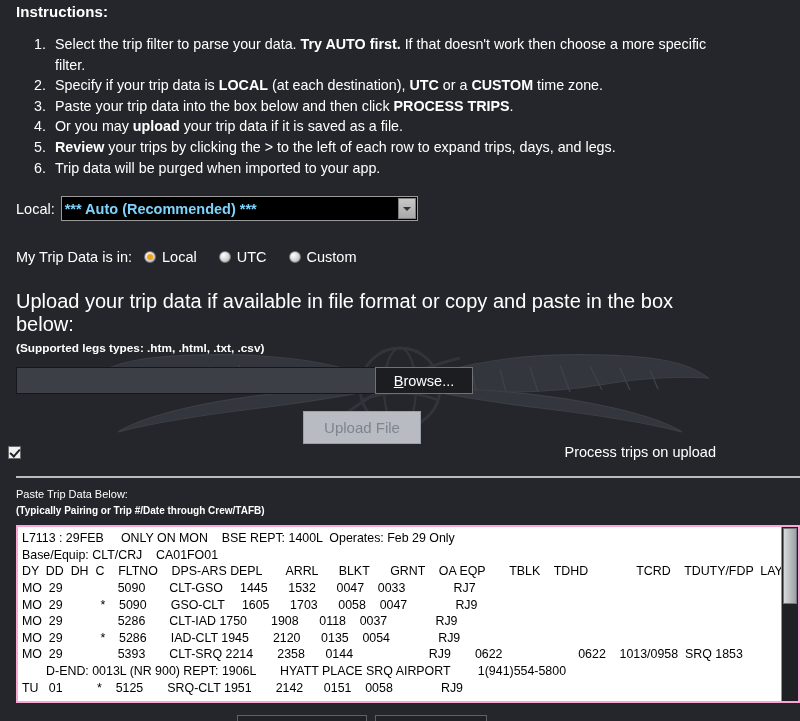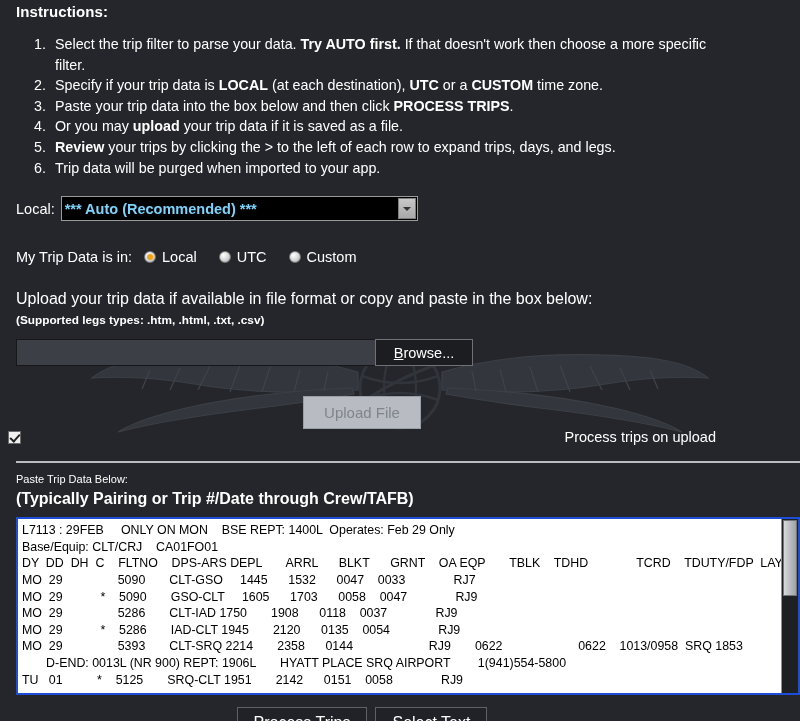--- a/index.html
+++ b/index.html
@@ -129,21 +129,21 @@
     position: absolute;
     left: 2px; top: 2px;
     width: 6px; height: 6px;
     border-radius: 50%;
     background: #f2a310;
   }
 
   
   .upload-head {
     margin: 25px 0 0 8px;
-    font-size: 16px;
+    font-size: 20px;
   }
   .upload-sub {
     margin: 5px 0 0 8px;
     font-size: 11.8px;
     font-weight: bold;
   }
   .file-row {
     display: flex;
     align-items: stretch;
     margin: 12px 0 0 8px;
@@ -167,21 +167,21 @@
     display: flex;
     align-items: center;
     justify-content: center;
     cursor: pointer;
   }
   .browse-btn u { text-decoration: underline; }
 
   .upload-btn-wrap {
     display: flex;
     justify-content: center;
-    margin-top: 30px;
+    margin-top: 17px;
   }
   .upload-btn {
     width: 118px; height: 33px;
     background: #b8bcc2;
     border: 1px solid #9aa0a7;
     box-sizing: border-box;
     color: #7e858d;
     font-size: 15px;
     display: flex;
     align-items: center;
@@ -219,29 +219,29 @@
     width: 784px;
   }
 
   
   .paste-head {
     margin: 10px 0 0 8px;
     font-size: 11px;
   }
   .paste-sub {
     margin: 5px 0 0 8px;
-    font-size: 16px;
+    font-size: 10px;
     font-weight: bold;
   }
   .ta-wrap {
     margin: 9px 0 0 8px;
     width: 784px;
     height: 178px;
     background: #ffffff;
-    border: 2px solid #1d4ed8;
+    border: 2px solid #f9a8d4;
     box-sizing: border-box;
     position: relative;
     overflow: hidden;
   }
   .ta-inner {
     position: absolute;
     left: 0; top: 0; right: 17px; bottom: 0;
     padding: 3px 0 0 4px;
     box-sizing: border-box;
     overflow: hidden;

